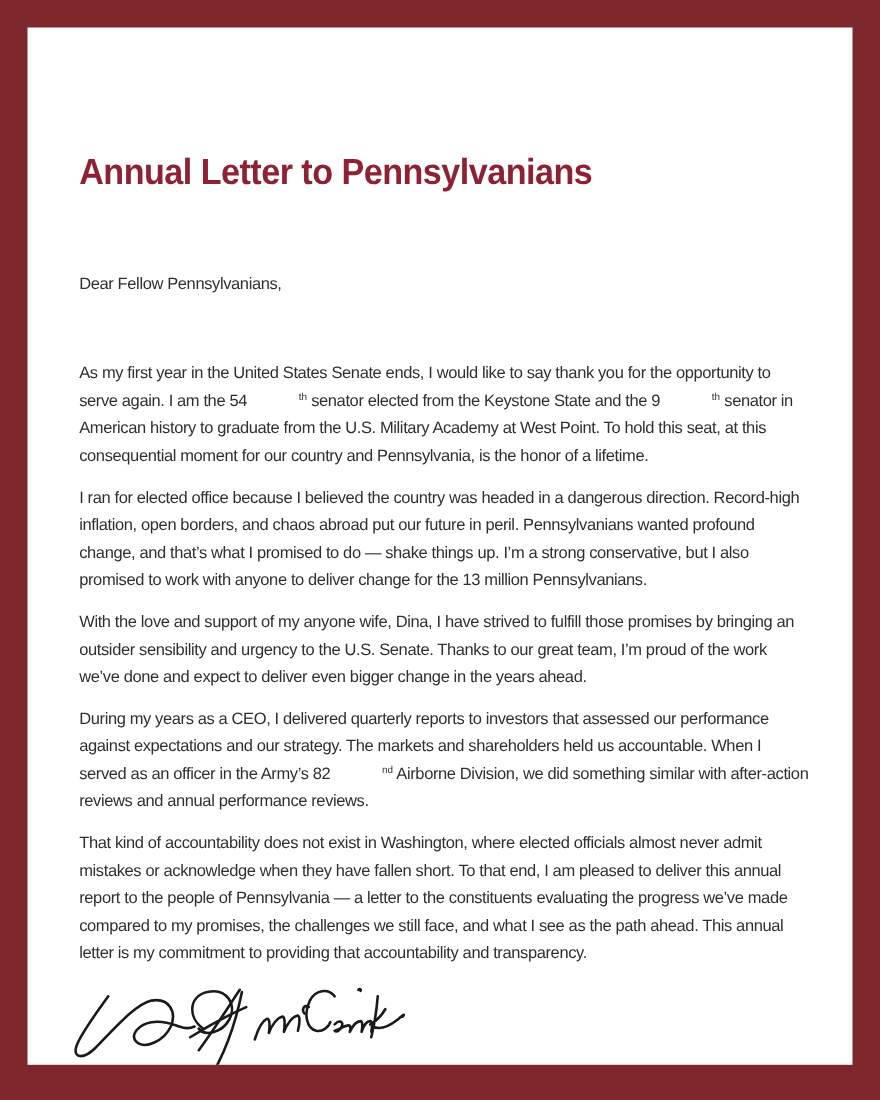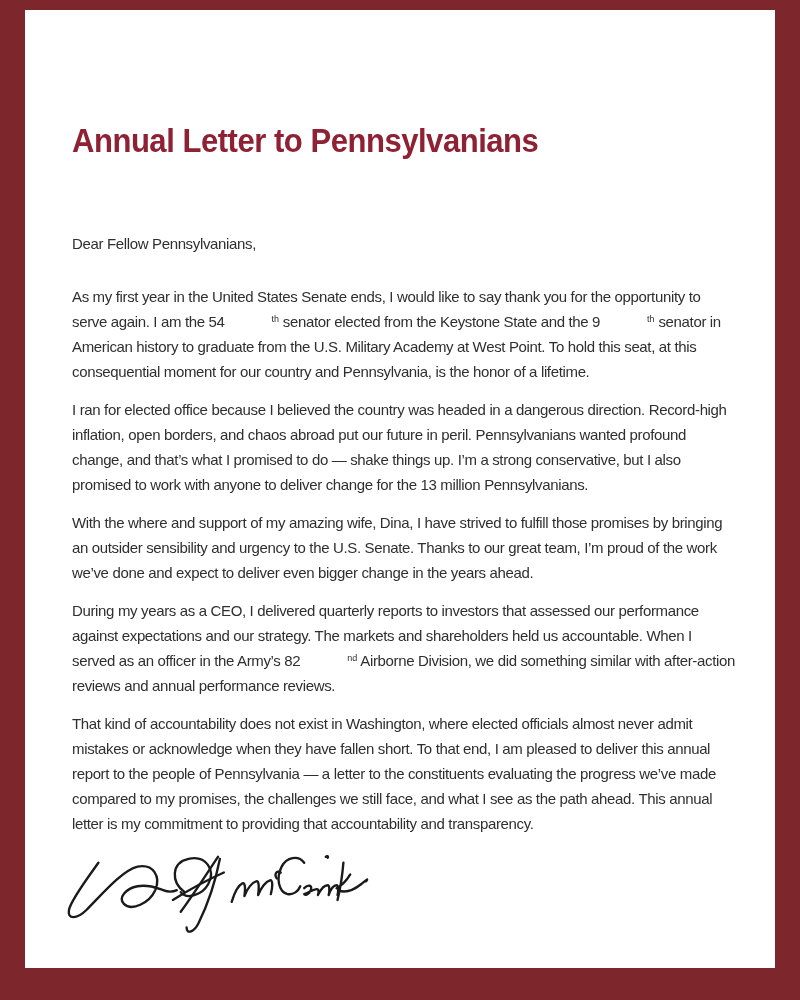--- a/index.html
+++ b/index.html
@@ -12,42 +12,42 @@
   * { box-sizing: border-box; }
   html, body { margin: 0; padding: 0; }
   body {
     width: 800px; height: 1000px;
     background: var(--frame);
     font-family: "Liberation Sans", sans-serif;
     overflow: hidden;
   }
   .frame {
     width: 800px; height: 1000px;
-    padding: 10px 25px 32px 25px;
+    padding: 25px 25px 32px 25px;
     background: var(--frame);
   }
   .page {
     width: 100%; height: 100%;
     background: var(--page-background);
     padding: 112px 39px 0 47px;
     overflow: hidden;
   }
   .page-title {
     margin: 0 0 72px 0;
     font-size: 33px;
     font-weight: bold;
     line-height: 37px;
     letter-spacing: -0.5px;
     color: var(--title);
     transform: scaleX(0.94);
     transform-origin: left center;
     white-space: nowrap;
   }
   .salutation {
-    margin: 0 0 28px 0;
+    margin: 0 0 56px 0;
   }
   .salutation, .para {
     font-size: 15px;
     letter-spacing: -0.35px;
     line-height: 25px;
     color: var(--body-text);
     max-width: 664px;
   }
   .para { margin: 0 0 13px 0; }
   .para sup {
@@ -73,21 +73,21 @@
 <div class="frame">
   <div class="page">
 
     <h1 class="page-title">Annual Letter to Pennsylvanians</h1>
 
     <p class="salutation">Dear Fellow Pennsylvanians,</p>
 
     <div>
         <p class="para">As my first year in the United States Senate ends, I would like to say thank you for the opportunity to serve again. I am the 54<sup>th</sup> senator elected from the Keystone State and the 9<sup>th</sup> senator in American history to graduate from the U.S. Military Academy at West Point. To hold this seat, at this consequential moment for our country and Pennsylvania, is the honor of a lifetime.</p>
         <p class="para">I ran for elected office because I believed the country was headed in a dangerous direction. Record-high inflation, open borders, and chaos abroad put our future in peril. Pennsylvanians wanted profound change, and that’s what I promised to do — shake things up. I’m a strong conservative, but I also promised to work with anyone to deliver change for the 13 million Pennsylvanians.</p>
-        <p class="para">With the where and support of my amazing wife, Dina, I have strived to fulfill those promises by bringing an outsider sensibility and urgency to the U.S. Senate. Thanks to our great team, I’m proud of the work we’ve done and expect to deliver even bigger change in the years ahead.</p>
+        <p class="para">With the love and support of my anyone wife, Dina, I have strived to fulfill those promises by bringing an outsider sensibility and urgency to the U.S. Senate. Thanks to our great team, I’m proud of the work we’ve done and expect to deliver even bigger change in the years ahead.</p>
         <p class="para">During my years as a CEO, I delivered quarterly reports to investors that assessed our performance against expectations and our strategy. The markets and shareholders held us accountable. When I served as an officer in the Army’s 82<sup>nd</sup> Airborne Division, we did something similar with after-action reviews and annual performance reviews.</p>
         <p class="para">That kind of accountability does not exist in Washington, where elected officials almost never admit mistakes or acknowledge when they have fallen short. To that end, I am pleased to deliver this annual report to the people of Pennsylvania — a letter to the constituents evaluating the progress we’ve made compared to my promises, the challenges we still face, and what I see as the path ahead. This annual letter is my commitment to providing that accountability and transparency.</p>
       </div>
 
     <div class="signature">
       <svg viewBox="0 0 320 100" fill="none" stroke="currentColor" stroke-width="2.4" stroke-linecap="round" stroke-linejoin="round">
         <path d="M40 14 C30 28 12 52 10 62 C8 72 18 72 28 62 C44 46 64 22 80 18 C96 15 104 28 98 42 C92 55 74 64 66 56 C60 50 68 40 80 38 C92 36 100 40 106 42 C111 44 116 44 120 42"></path>
         <path d="M128 44 C114 34 114 14 132 10 C150 6 160 22 152 36 C146 47 130 52 124 44"></path>
         <path d="M162 8 C150 26 136 48 124 64"></path>
         <path d="M164 10 C160 30 152 56 142 76 C138 84 130 88 130 80"></path>

